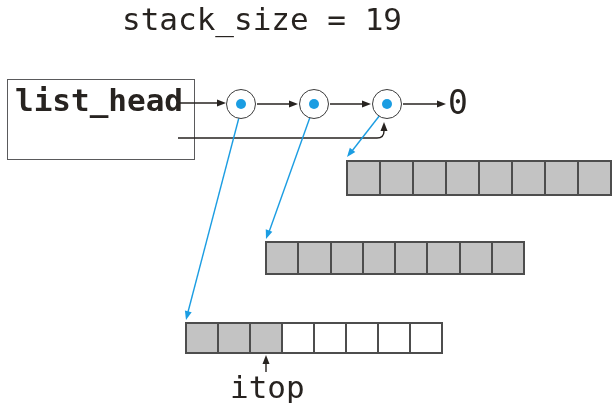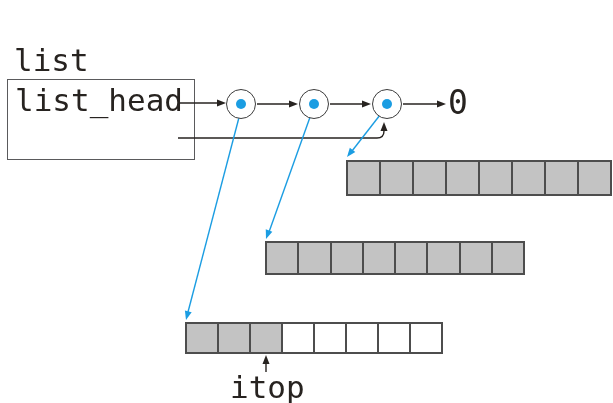--- a/index.html
+++ b/index.html
@@ -13,21 +13,21 @@
   html,body{background:#ffffff}
   .canvas{
     position:relative;width:613px;height:403px;background:#fff;overflow:hidden;
     font-family:"DejaVu Sans Mono",monospace;color:var(--ink);
   }
   .txt{position:absolute;white-space:pre;line-height:1.15}
   .title{left:122px;top:2px;font-size:31px}
   .list-label{left:14px;top:43px;font-size:31px}
   .record-box{
     position:absolute;left:7px;top:79px;width:188px;height:81px;
-    border:1.4px solid #5a5a5c;background:#fff;
+    border:1.4px solid #5a5a5c;background:#fff;font-weight:bold;
   }
   .record-box .field{
     font-size:31px;line-height:40px;padding-left:7px;white-space:pre;
   }
   .node{
     position:absolute;top:89px;width:30px;height:30px;border-radius:50%;
     border:1.4px solid #3c3c3c;background:#fff;
     display:flex;align-items:center;justify-content:center;
   }
   .node .dot{width:10px;height:10px;border-radius:50%;background:var(--accent-blue)}
@@ -47,22 +47,22 @@
   .k-line{stroke:var(--ink);stroke-width:1.4;fill:none}
   .k-head{fill:var(--ink);stroke:none}
   .b-line{stroke:var(--accent-blue);stroke-width:1.4;fill:none}
   .b-head{fill:var(--accent-blue);stroke:none}
 </style>
 </head>
 <body>
 
 <div class="canvas">
 
+  <div class="txt title">stack_size = 19</div>
 
-  <div class="txt list-label">list</div>
 
   <div class="record-box">
     <div class="field">list_head</div>
   </div>
 
   <svg class="arrows" width="613" height="403" viewBox="0 0 613 403">
 
     <g>
       <line class="k-line" x1="178" y1="103" x2="219" y2="103"></line>
       <polygon class="k-head" points="226,103 217,99.5 217,106.5"></polygon>

